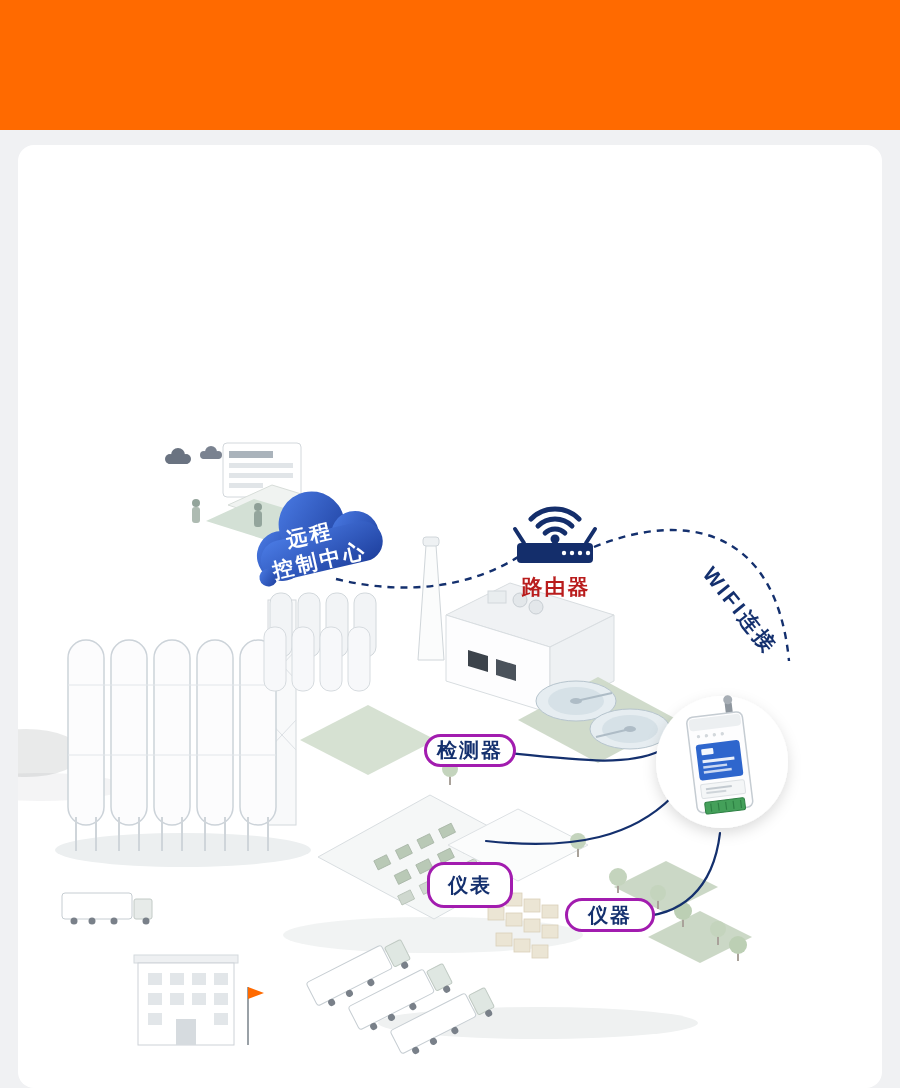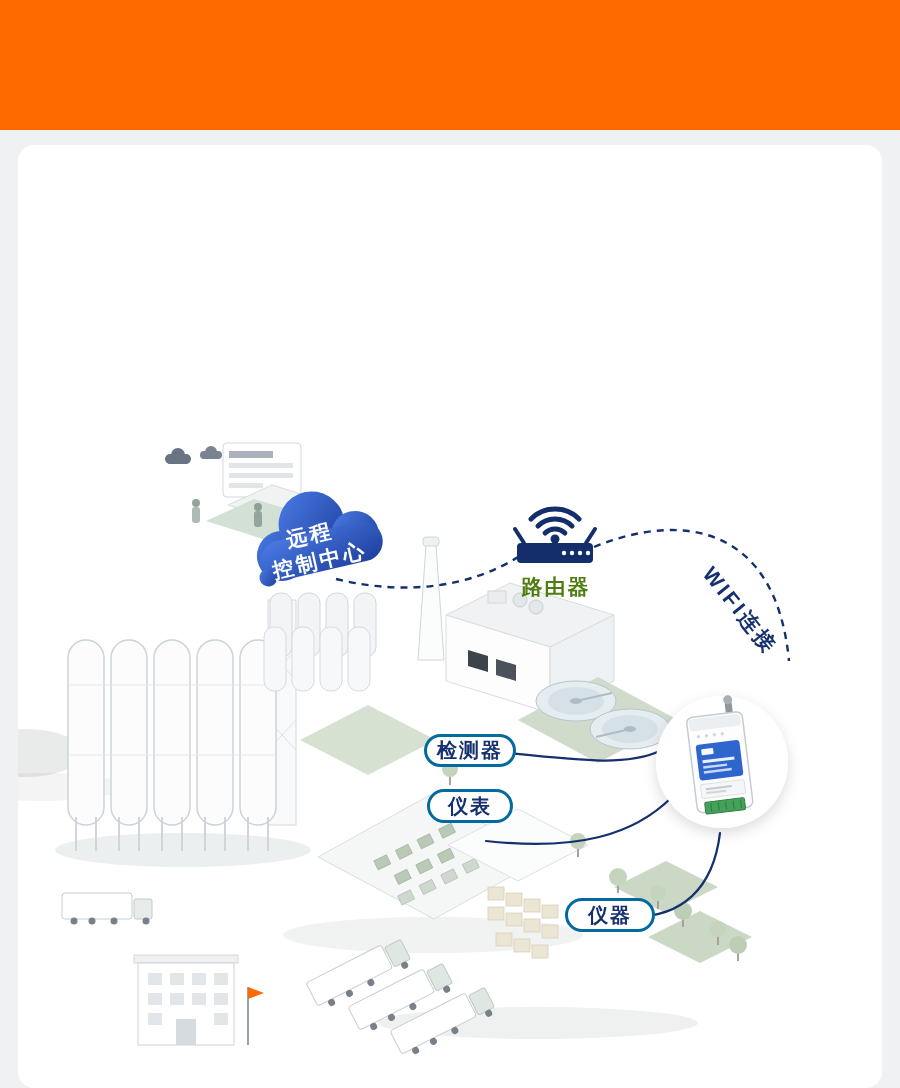--- a/index.html
+++ b/index.html
@@ -30,39 +30,39 @@
     color: #ffffff; font-weight: bold; font-size: 21px;
     line-height: 27px; letter-spacing: 3px;
     pointer-events: none;
   }
   .cloud-text .l1 { display: block; padding-left: 20px; }
   .cloud-text .l2 { display: block; }
 
   .router-label {
     position: absolute; left: 492px; top: 428px; width: 92px;
     text-align: center; font-size: 21px; font-weight: bold;
-    color: #4d7c0f; letter-spacing: 2px;
+    color: #b91c1c; letter-spacing: 2px;
   }
   .wifi-label {
     position: absolute; left: 700px; top: 416px;
     transform: rotate(51deg); transform-origin: 0 0;
     font-size: 21px; font-weight: bold; color: #14306e;
     letter-spacing: 3px; white-space: nowrap;
   }
   .node-label {
     position: absolute;
     background: #ffffff;
-    border: 3px solid #0369a1;
+    border: 3px solid #a21caf;
     border-radius: 17px;
     color: #14306e; font-weight: bold; font-size: 20px;
     letter-spacing: 2px;
     display: flex; align-items: center; justify-content: center;
   }
   .node-detector   { left: 406px; top: 589px; width: 92px; height: 33px; }
-  .node-meter      { left: 409px; top: 644px; width: 86px; height: 34px; }
+  .node-meter      { left: 409px; top: 717px; width: 86px; height: 46px; }
   .node-instrument { left: 547px; top: 753px; width: 90px; height: 34px; text-align: center; }
 </style>
 </head>
 <body>
 
 <div class="banner"></div>
 
 <div class="card">
 
   <svg class="scene-svg" viewBox="0 0 864 943">

